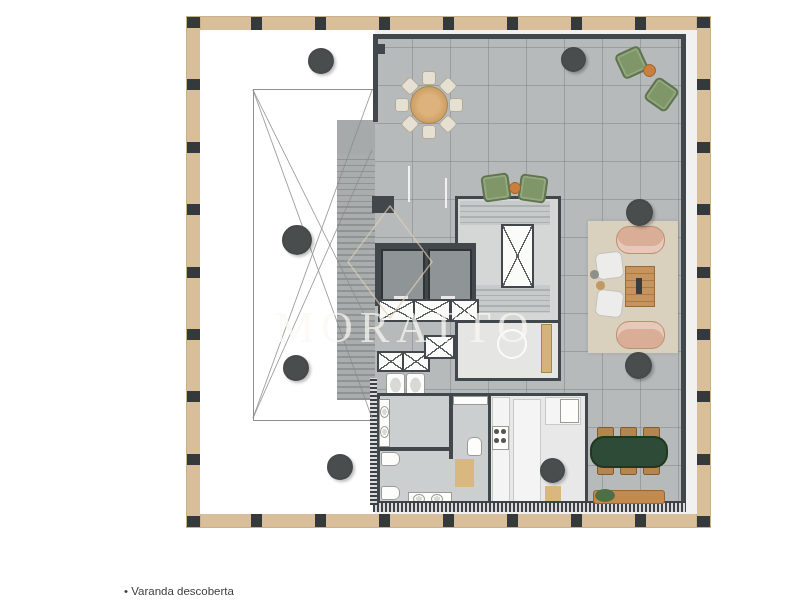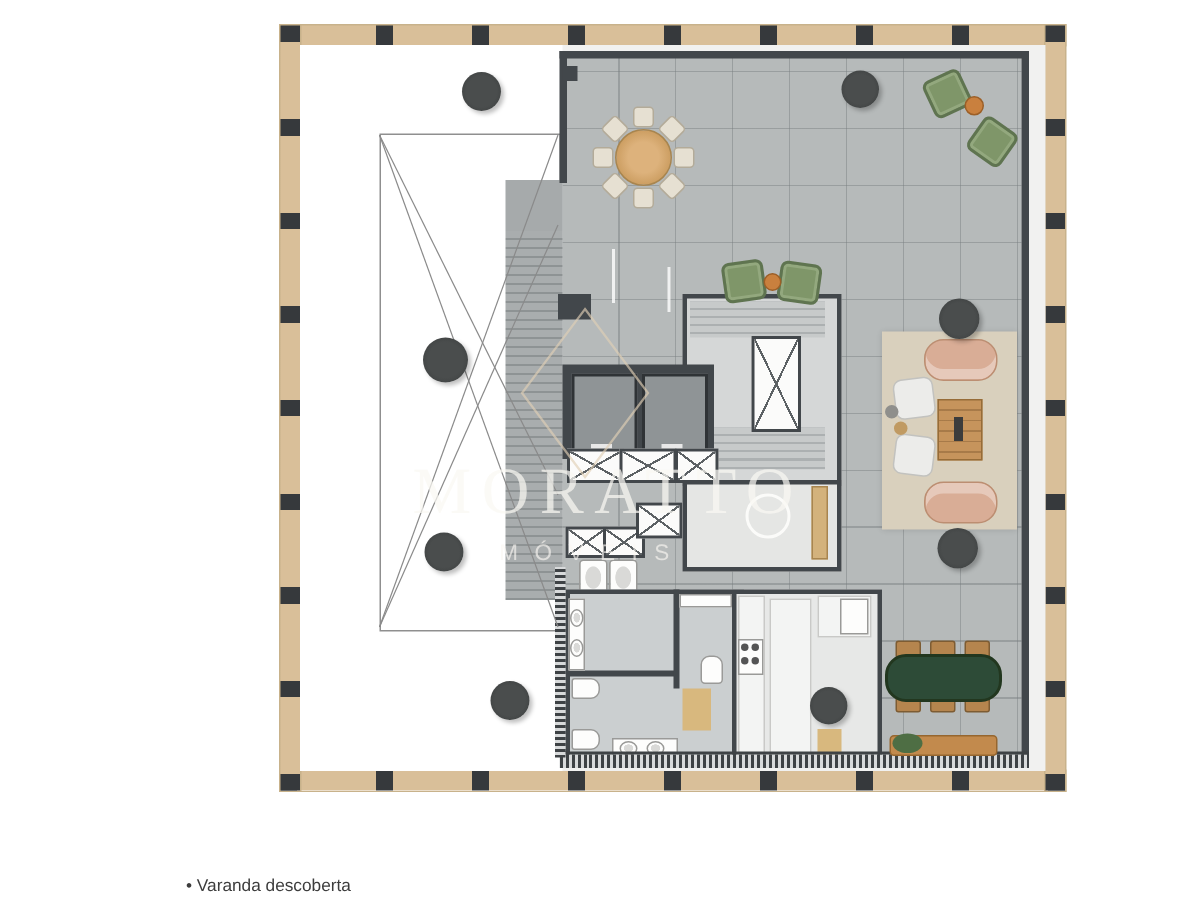--- a/index.html
+++ b/index.html
@@ -198,17 +198,16 @@
     <line x1="253" y1="90" x2="372" y2="330" stroke="#8a8a8a" stroke-width="0.8"></line>
     <line x1="253" y1="418" x2="372" y2="150" stroke="#8a8a8a" stroke-width="0.8"></line>
     <polygon points="390,206 432,262 390,318 348,262" fill="none" stroke="rgba(224,208,182,0.65)" stroke-width="1.5"></polygon>
   </svg>
 
   <div class="abs tree" style="left:282px;top:225px;width:30px;height:30px"></div>
   <div class="abs tree" style="left:283px;top:355px;width:26px;height:26px"></div>
   <div class="abs tree" style="left:327px;top:454px;width:26px;height:26px"></div>
 
   <div class="abs wm-big" style="left:275px;top:302px;width:260px">MORATTO</div>
-  <div class="abs wm-sub" style="left:320px;top:360px;width:150px">MÓVEIS</div>
 
   <div class="abs lbl-bullet" style="left:124px;top:585px">• Varanda descoberta</div>
 
 </div>
 
 </body></html>

